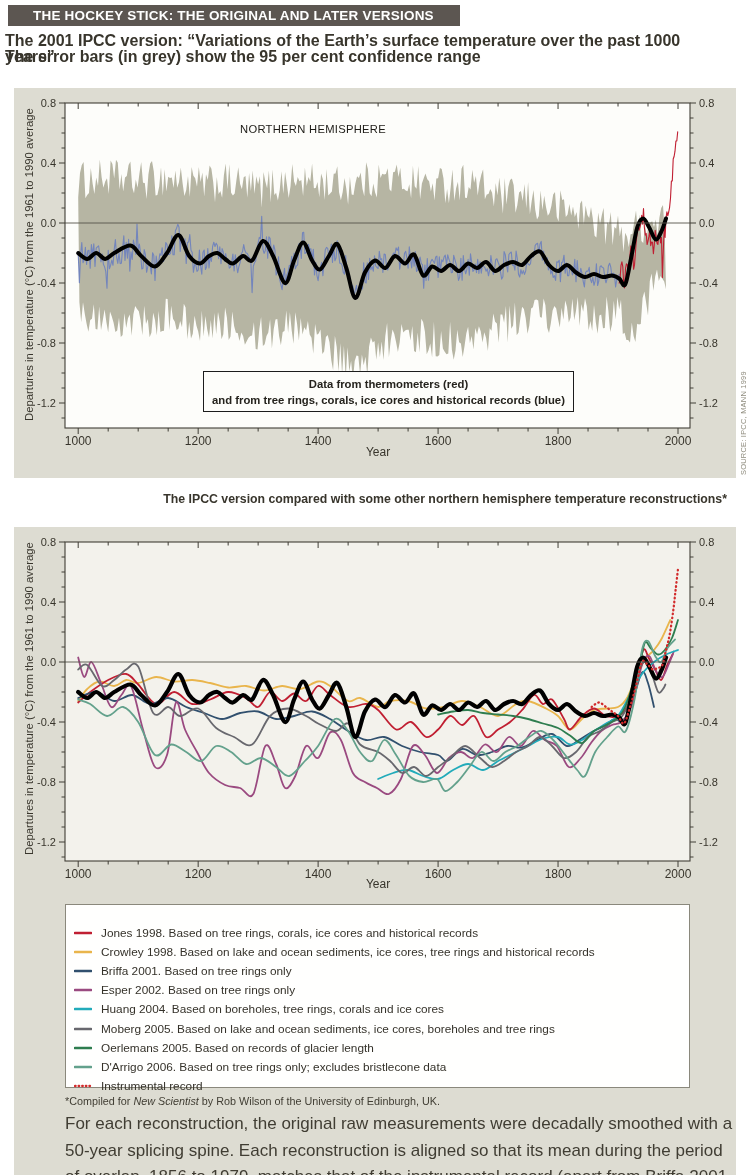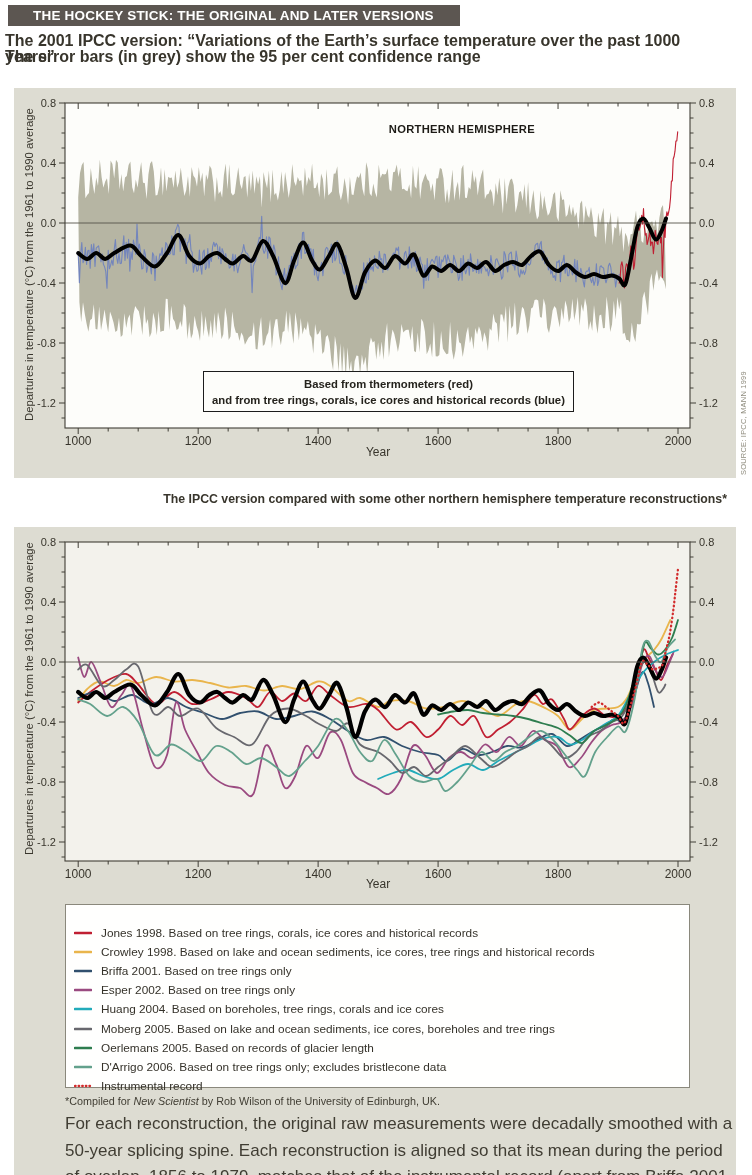--- a/index.html
+++ b/index.html
@@ -15,21 +15,21 @@
   #section2-title{left:17px;top:492px;width:710px;font-size:12.3px;font-weight:700;color:#38352c;text-align:right;}
   .panel{background:var(--panel,#dddcd2);}
   #top-panel{left:14px;top:88px;width:722px;height:390px;}
   #bottom-panel{left:14px;top:527px;width:722px;height:648px;}
   #charts{left:0;top:0;width:752px;height:1175px;z-index:3;}
   .overlay{z-index:4;}
   .ylabel{width:14px;font-size:11.3px;color:#38352c;writing-mode:vertical-rl;
           transform:rotate(180deg);text-align:center;line-height:14px;white-space:nowrap;}
   #ylabel-top{left:22px;top:100px;height:330px;}
   #ylabel-bottom{left:22px;top:538px;height:322px;}
-  #nh-title{left:240px;top:123px;width:295px;text-align:right;font-size:11.2px;font-weight:700;
+  #nh-title{left:240px;top:123px;width:295px;text-align:left;font-size:11.2px;font-weight:400;
             letter-spacing:.3px;color:#1d1b16;}
   #annotation-box{left:203px;top:371px;width:371px;height:41px;background:#fdfdfa;
                   border:1.2px solid #1c1c1c;box-sizing:border-box;text-align:center;
                   font-size:11.3px;font-weight:700;line-height:16px;padding-top:4px;color:#25231d;}
   .year-label{width:80px;text-align:center;font-size:12px;color:#38352c;}
   #year-top{left:338px;top:445px;}
   #year-bottom{left:338px;top:877px;}
   #source-note{left:738px;top:330px;height:145px;width:12px;font-size:7.5px;color:#8f8c7e;
                writing-mode:vertical-rl;transform:rotate(180deg);text-align:left;line-height:12px;
                letter-spacing:.2px;white-space:nowrap;}
@@ -294,21 +294,21 @@
         <text x="56" y="786" text-anchor="end" fill="#38352c" font-size="11px" font-family="&quot;Liberation Sans&quot;,sans-serif">-0.8</text>
         <text x="699" y="786" text-anchor="start" fill="#38352c" font-size="11px" font-family="&quot;Liberation Sans&quot;,sans-serif">-0.8</text>
         <text x="56" y="846" text-anchor="end" fill="#38352c" font-size="11px" font-family="&quot;Liberation Sans&quot;,sans-serif">-1.2</text>
         <text x="699" y="846" text-anchor="start" fill="#38352c" font-size="11px" font-family="&quot;Liberation Sans&quot;,sans-serif">-1.2</text>
       </g>
     </svg>
 
   <div id="ylabel-top" class="abs ylabel overlay">Departures in temperature (°C) from the 1961 to 1990 average</div>
   <div id="nh-title" class="abs overlay">NORTHERN HEMISPHERE</div>
   <div id="annotation-box" class="abs overlay">
-    <div>Based from thermometers (red)</div>
+    <div>Data from thermometers (red)</div>
     <div>and from tree rings, corals, ice cores and historical records (blue)</div>
   </div>
   <div id="year-top" class="abs year-label overlay">Year</div>
   <div id="source-note" class="abs overlay">SOURCE: IPCC, MANN 1999</div>
 
   <div id="section2-title" class="abs overlay">The IPCC version compared with some other northern hemisphere temperature reconstructions*</div>
   <div id="ylabel-bottom" class="abs ylabel overlay">Departures in temperature (°C) from the 1961 to 1990 average</div>
   <div id="year-bottom" class="abs year-label overlay">Year</div>
 
   <div id="legend-box" class="abs overlay">

